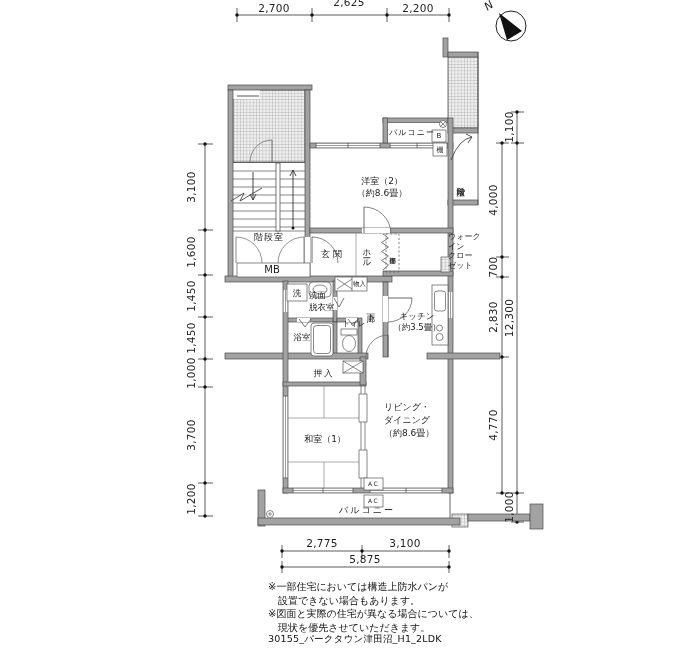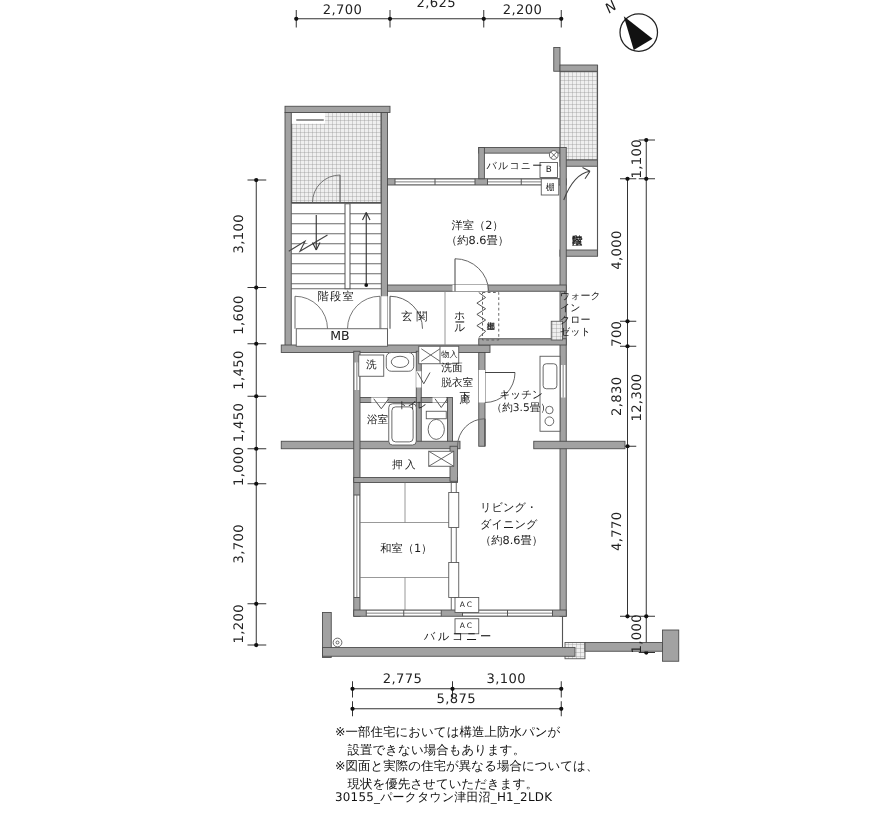--- a/index.html
+++ b/index.html
@@ -341,25 +341,25 @@
 <div class="lbl c" style="left:417px;top:322px;font-size:8.5px;line-height:11px;">キッチン
 （約3.5畳）</div>
 <div class="lbl c room" style="left:333px;top:255px;letter-spacing:3px;">玄関</div>
 <div class="lbl v" style="left:367px;top:253px;font-size:8.5px;">ホール</div>
 <div class="lbl" style="left:404px;top:232px;font-size:8px;line-height:9.5px;margin-left:44px;">ウォーク
 イン
 クロー
 ゼット</div>
 <div class="lbl v" style="left:392.5px;top:252px;font-size:6.5px;">上部棚</div>
 <div class="lbl v" style="left:371px;top:307px;font-size:8.5px;">廊下</div>
-<div class="lbl" style="left:309px;top:290px;font-size:8.5px;line-height:11.5px;margin-left:44px;">洗面
+<div class="lbl" style="left:309px;top:290px;font-size:8.5px;line-height:11.5px;">洗面
 脱衣室</div>
 <div class="lbl c" style="left:297px;top:293px;font-size:8.5px;">洗</div>
 <div class="lbl c" style="left:302px;top:337px;font-size:8.5px;">浴室</div>
-<div class="lbl c" style="left:330px;top:324px;font-size:7.5px;text-align:center;">トイレ</div>
+<div class="lbl c" style="left:354px;top:324px;font-size:7.5px;text-align:center;">トイレ</div>
 <div class="lbl c" style="left:324px;top:373px;font-size:8.5px;letter-spacing:2px;">押入</div>
 <div class="lbl c" style="left:359.5px;top:284px;font-size:6.5px;">物入</div>
 <div class="lbl c room" style="left:269px;top:238px;letter-spacing:1px;font-family:Liberation Serif, serif;">階段室</div>
 <div class="lbl v" style="left:461px;top:181px;font-size:8.5px;">階段室</div>
 <div class="lbl c" style="left:412px;top:133px;font-size:8px;letter-spacing:1px;">バルコニー</div>
 <div class="lbl c" style="left:367px;top:511px;font-size:9px;letter-spacing:2px;">バルコニー</div>
 
 <div class="lbl c" style="left:272px;top:270px;font-size:10px;">MB</div>
 <div class="lbl c" style="left:439px;top:136px;font-size:7px;">B</div>
 <div class="lbl c" style="left:440px;top:149.5px;font-size:7px;">棚</div>

